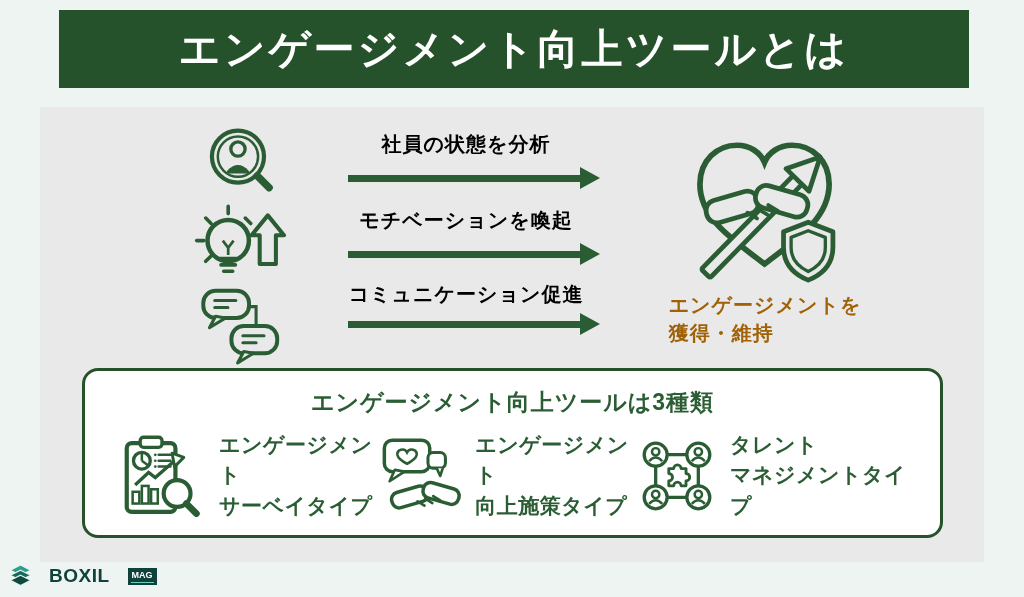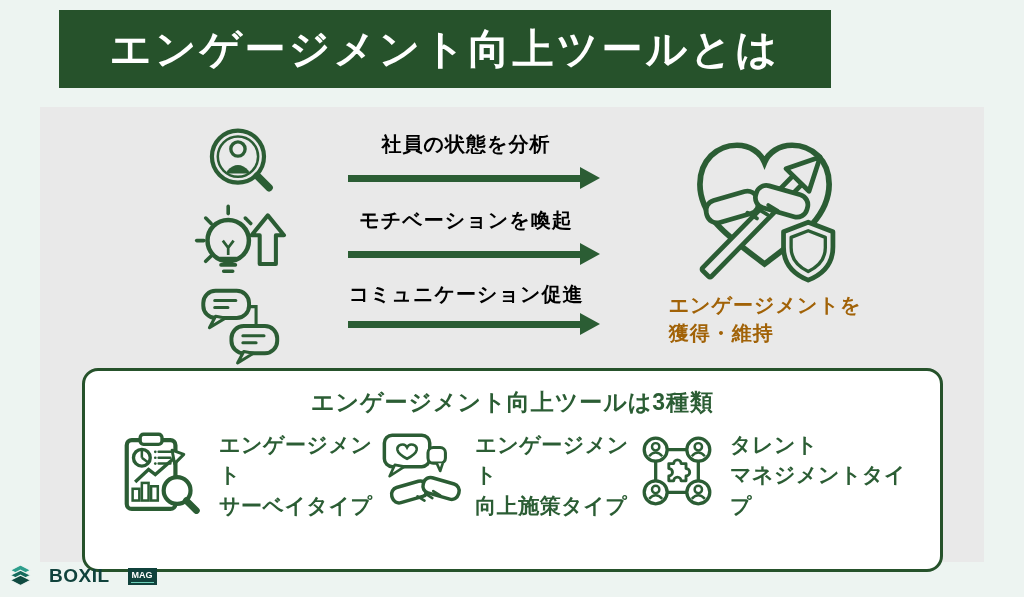--- a/index.html
+++ b/index.html
@@ -5,21 +5,21 @@
   * { margin:0; padding:0; box-sizing:border-box; }
   html,body { width:1024px; height:597px; }
   body {
     position:relative;
     background:#EDF4F1;
     font-family:"Liberation Sans","DejaVu Sans",sans-serif;
     overflow:hidden;
     color:#2B5D34;
   }
   .banner {
-    position:absolute; left:59px; top:10px; width:772px; height:78px;
+    position:absolute; left:59px; top:10px; width:910px; height:78px;
     background:#26522B; display:flex; align-items:center; justify-content:center;
   }
   .banner h1 { color:#FFFFFF; font-size:41px; font-weight:bold; letter-spacing:3px; }
   .panel {
     position:absolute; left:40px; top:107px; width:944px; height:455px;
     background:#E9E9E9;
   }
   .flow-icon { position:absolute; color:#2B5D34; }
   .icon-1 { left:160px; top:16px; }
   .icon-2 { left:148px; top:94px; }
@@ -44,30 +44,30 @@
   }
   .result {
     position:absolute; left:575px; top:24px; width:300px;
     display:flex; flex-direction:column; align-items:center;
   }
   .result-label {
     margin-top:4px; text-align:left; font-size:20px; font-weight:bold;
     line-height:1.4; letter-spacing:1px; color:#a16207;
   }
   .types-box {
-    position:absolute; left:42px; top:261px; width:861px; height:204px;
+    position:absolute; left:42px; top:261px; width:861px; height:170px;
     background:#FFFFFF; border:3px solid #26522B; border-radius:16px;
     padding:16px 24px 0;
   }
   .types-title {
     text-align:center; font-size:23px; font-weight:bold; letter-spacing:1px;
     color:#2B5D34; margin-bottom:12px;
   }
   .types-row { display:flex; justify-content:space-between; align-items:center; padding:0 6px; }
-  .type-item { display:flex; align-items:flex-start; gap:10px; }
+  .type-item { display:flex; align-items:flex-end; gap:10px; }
   .type-icon { color:#2B5D34; flex:none; }
   .type-label { font-size:21px; font-weight:bold; line-height:1.45; letter-spacing:0.5px; color:#2B5D34; }
   .footer-logo { position:absolute; left:8px; top:564px; display:flex; align-items:center; gap:16px; }
   .brand-text { color:#10423C; font-weight:bold; font-size:19px; letter-spacing:0.5px; }
   .brand-badge {
     background:#10423C; color:#FFFFFF; font-weight:bold; font-size:9px;
     padding:3px 4px 5px; border-radius:0; line-height:1; position:relative; margin-left:2px;
   }
   .brand-badge::after {
     content:""; position:absolute; left:3px; right:3px; bottom:2px; height:1px; background:#6FD0BA;

